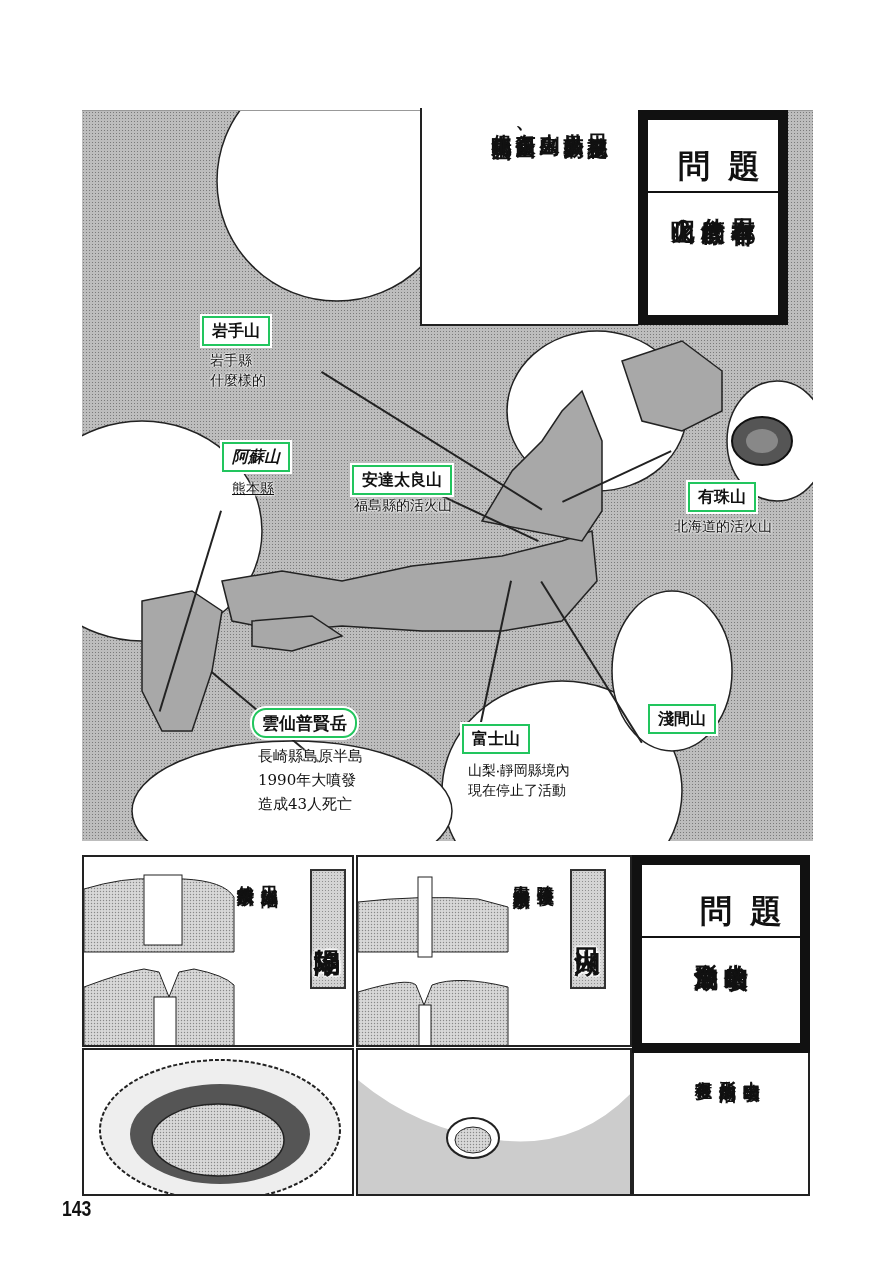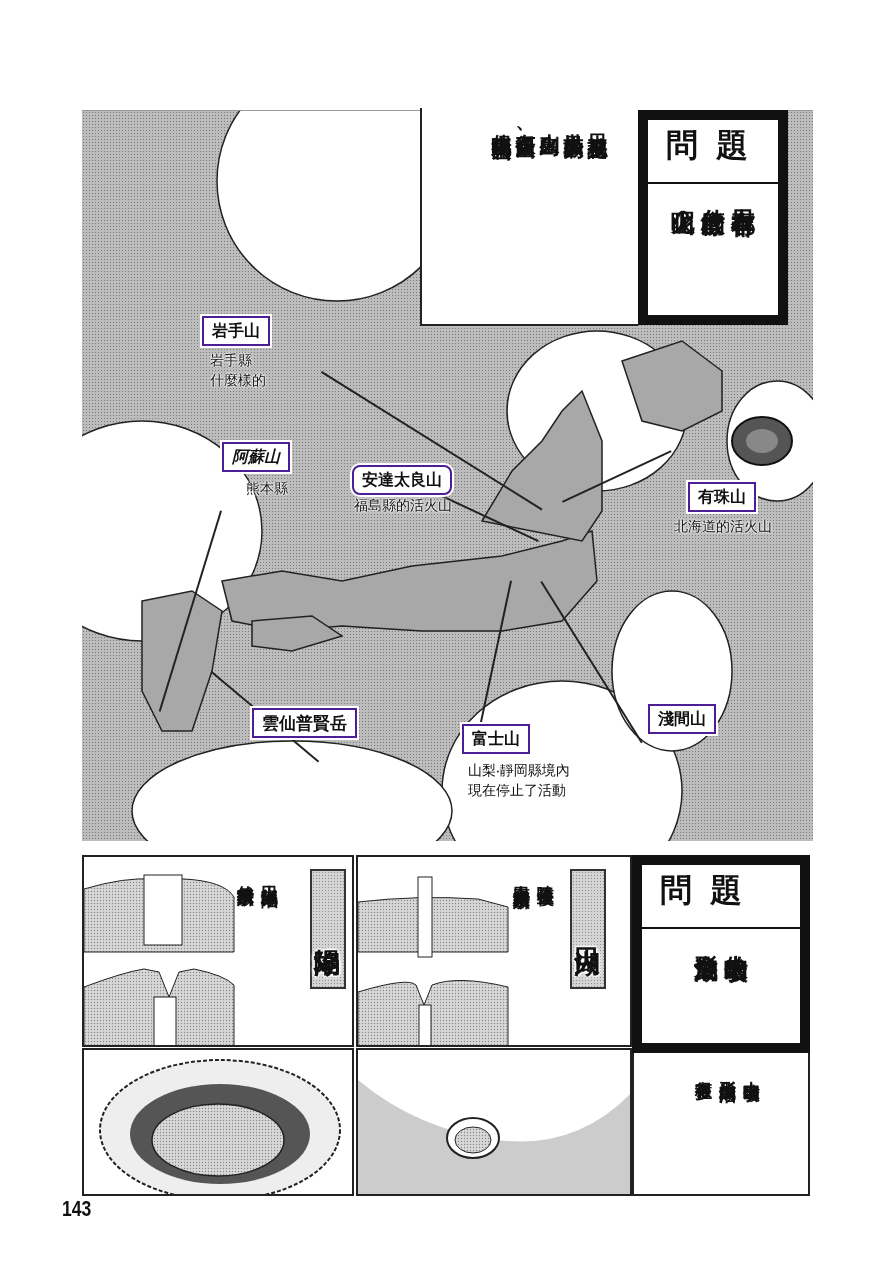--- a/index.html
+++ b/index.html
@@ -4,25 +4,25 @@
 <style>
   html,body{margin:0;padding:0;background:#fff;}
   body{width:879px;height:1280px;position:relative;overflow:hidden;font-family:"DejaVu Sans","Liberation Sans",sans-serif;color:#111;}
   .abs{position:absolute;}
   .dots{background-color:#bdbdbd;background-image:radial-gradient(#7a7a7a 0.8px,transparent 0.9px);background-size:3px 3px;}
   .dots-light{background-color:#d4d4d4;background-image:radial-gradient(#8f8f8f 0.7px,transparent 0.8px);background-size:3px 3px;}
   .panel{border:2px solid #222;box-sizing:border-box;background:#fff;overflow:hidden;}
   .vert{writing-mode:vertical-rl;text-orientation:upright;letter-spacing:1px;}
   .serif{font-family:"DejaVu Serif","Liberation Serif",serif;}
   .bold{font-weight:bold;}
-  .label-box{background:#fff;border:2px solid #4c1d95;padding:1px 8px;font-weight:bold;font-size:16px;line-height:24px;box-shadow:0 0 0 2px #fff;text-align:center;}
+  .label-box{background:#fff;border:2px solid #22c55e;padding:1px 8px;font-weight:bold;font-size:16px;line-height:24px;box-shadow:0 0 0 2px #fff;text-align:center;}
   .caption{font-family:"DejaVu Serif","Liberation Serif",serif;font-size:14px;line-height:20px;text-shadow:0 0 2px #fff,0 0 2px #fff,0 0 3px #fff;}
   .q-box{background:#111;box-sizing:border-box;padding:10px;}
   .q-inner{background:#fff;height:100%;box-sizing:border-box;display:flex;flex-direction:column;}
-  .q-title{font-size:32px;font-weight:bold;text-align:left;letter-spacing:18px;padding:4px 0 14px 18px;border-bottom:2px solid #111;}
+  .q-title{font-size:32px;font-weight:bold;text-align:right;letter-spacing:18px;padding:4px 0 2px 18px;border-bottom:2px solid #111;margin-top:21px;}
   .q-body{flex:1;display:flex;justify-content:center;align-items:flex-start;padding-top:6px;}
   .q-body .vert{font-size:24px;font-weight:bold;line-height:30px;}
   .tag{border:2px solid #333;box-sizing:border-box;display:flex;justify-content:center;align-items:center;}
   .tag span{font-size:26px;font-weight:bold;color:#111;text-shadow:0 0 3px #fff,0 0 3px #fff,0 0 3px #fff,0 0 4px #fff;}
   .line{position:absolute;height:1.5px;background:#222;transform-origin:0 0;}
 </style>
 </head>
 <body>
 
 <div class="abs dots" style="left:82px;top:110px;width:731px;height:730px;border-top:1px solid #999;">
@@ -82,41 +82,46 @@
 <div class="abs" style="left:202px;top:316px;">
   <div class="label-box" style="display:inline-block;">岩手山</div>
   <div class="caption" style="margin-left:8px;margin-top:4px;">
     <div>岩手縣</div>
     <div>什麼樣的</div>
   </div>
 </div>
 
 <div class="abs" style="left:222px;top:442px;">
   <div class="label-box" style="display:inline-block;font-style:italic;">阿蘇山</div>
-  <div class="caption" style="margin-left:24px;margin-top:6px;">
+  <div class="caption" style="margin-left:10px;margin-top:6px;text-decoration:underline;">
     <div>熊本縣</div>
   </div>
 </div>
 
 <div class="abs" style="left:352px;top:465px;">
-  <div class="label-box" style="display:inline-block;border-radius:8px;">安達太良山</div>
+  <div class="label-box" style="display:inline-block;">安達太良山</div>
   <div class="caption" style="margin-left:-6px;margin-top:0;text-align:right;">
     <div>福島縣的活火山</div>
   </div>
 </div>
 
 <div class="abs" style="left:688px;top:482px;">
   <div class="label-box" style="display:inline-block;">有珠山</div>
   <div class="caption" style="margin-left:-14px;margin-top:4px;">
     <div>北海道的活火山</div>
   </div>
 </div>
 
 <div class="abs" style="left:252px;top:708px;">
-  <div class="label-box" style="display:inline-block;font-size:17px;">雲仙普賢岳</div>
+  <div class="label-box" style="display:inline-block;font-size:17px;border-radius:14px;">雲仙普賢岳</div>
+  <div class="caption" style="margin-left:6px;margin-top:6px;font-size:15px;line-height:24px;">
+    <div>長崎縣島原半島</div>
+    <div>1990年大噴發</div>
+    <div>造成43人死亡</div>
+  </div>
 </div>
 
 <div class="abs" style="left:462px;top:724px;">
   <div class="label-box" style="display:inline-block;">富士山</div>
   <div class="caption" style="margin-left:6px;margin-top:6px;">
     <div>山梨‧靜岡縣境內</div>
     <div>現在停止了活動</div>
   </div>
 </div>
 

